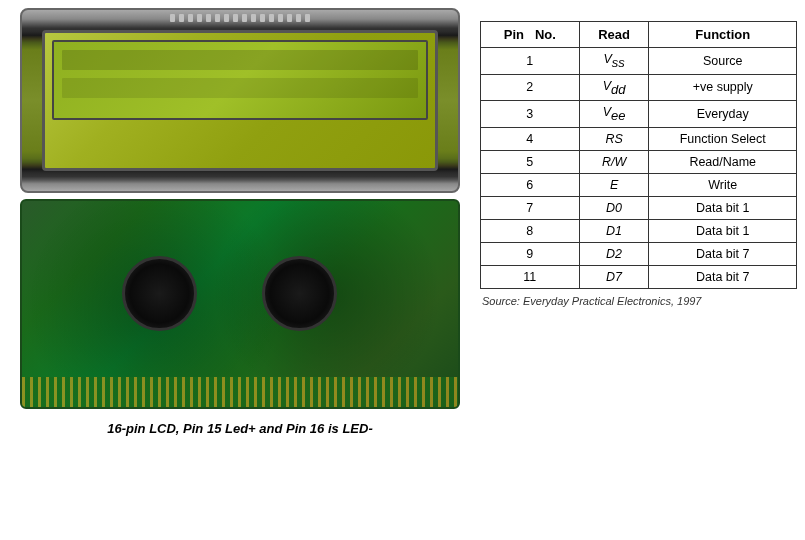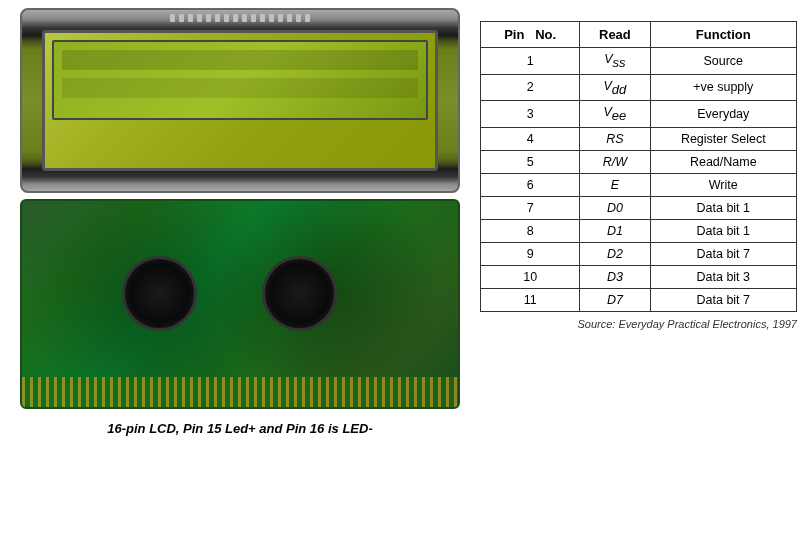--- a/index.html
+++ b/index.html
@@ -193,21 +193,21 @@
 
     td sub {
       font-size: 13px;
     }
 
     .source-text {
       margin-top: 6px;
       font-size: 11px;
       color: #333;
       font-style: italic;
-      text-align: right;
+      text-align: left;
       padding-left: 2px;
     }
   </style>
 </head>
 <body>
 
 <div class="left-panel">
 
   <div class="lcd-image-top">
     <div class="lcd-pins-top">
@@ -262,21 +262,21 @@
           <td>+ve supply</td>
         </tr>
         <tr>
           <td>3</td>
           <td class="name-col">V<sub>ee</sub></td>
           <td>Everyday</td>
         </tr>
         <tr>
           <td>4</td>
           <td class="name-col">RS</td>
-          <td>Register Select</td>
+          <td>Function Select</td>
         </tr>
         <tr>
           <td>5</td>
           <td class="name-col">R/W</td>
           <td>Read/Name</td>
         </tr>
         <tr>
           <td>6</td>
           <td class="name-col">E</td>
           <td>Write</td>
@@ -288,25 +288,20 @@
         </tr>
         <tr>
           <td>8</td>
           <td class="name-col">D1</td>
           <td>Data bit 1</td>
         </tr>
         <tr>
           <td>9</td>
           <td class="name-col">D2</td>
           <td>Data bit 7</td>
-        </tr>
-        <tr>
-          <td>10</td>
-          <td class="name-col">D3</td>
-          <td>Data bit 3</td>
         </tr>
         <tr>
           <td>11</td>
           <td class="name-col">D7</td>
           <td>Data bit 7</td>
         </tr>
       </tbody>
   </table>
   <div class="source-text">Source: Everyday Practical Electronics, 1997</div>
 </div>

